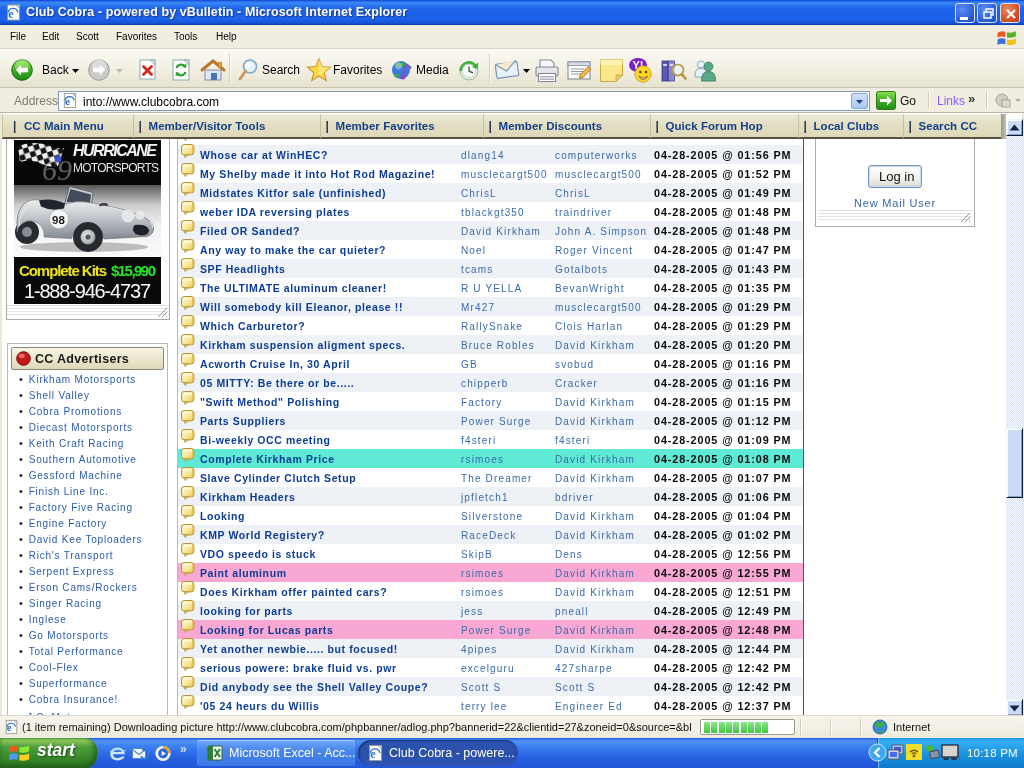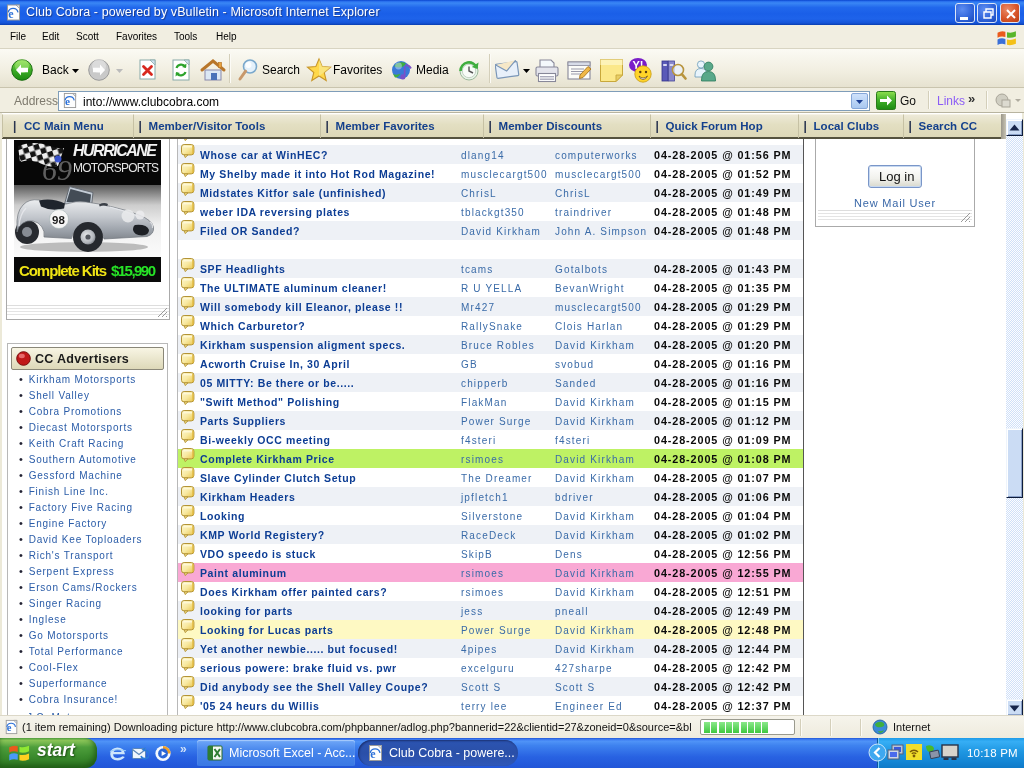--- a/index.html
+++ b/index.html
@@ -1,19 +1,19 @@
 <!DOCTYPE html>
 <html><head><meta charset="utf-8"><title>Club Cobra</title>
 <style>
 *{margin:0;padding:0;box-sizing:border-box}
 html,body{width:1024px;height:768px;overflow:hidden;font-family:"Liberation Sans",sans-serif;background:#fff}
 .abs{position:absolute}
 #titlebar{left:0;top:0;width:1024px;height:25px;
  background:linear-gradient(#0a45cf 0%,#2a71ee 6%,#3a87f5 12%,#2168ec 30%,#1a5fe8 55%,#1e63ea 75%,#1554d8 92%,#0a3dae 100%)}
-#titlebar .txt{position:absolute;left:26px;top:5px;color:#fff;font-weight:normal;font-size:12.5px;letter-spacing:.1px;text-shadow:1px 1px 1px #1a3a8a}
+#titlebar .txt{position:absolute;left:26px;top:5px;color:#fff;font-weight:bold;font-size:12.5px;letter-spacing:.1px;text-shadow:1px 1px 1px #1a3a8a}
 .winbtn{position:absolute;top:3px;width:20px;height:20px;border-radius:3px;border:1px solid #dce6f8}
 .wb-blue{background:radial-gradient(circle at 35% 30%,#5d8df2,#2e62d8 60%,#1b48b8)}
 .wb-red{background:radial-gradient(circle at 35% 30%,#ea8a66,#d8562a 55%,#b93c10)}
 #menubar{left:0;top:25px;width:1024px;height:24px;background:#f1eee1;border-bottom:1px solid #d8d4c2}
 #menubar .mi{position:absolute;top:6px;font-size:10px;color:#000}
 #toolbar{left:0;top:49px;width:1024px;height:39px;background:linear-gradient(#fbfaf4,#f1eee0 60%,#e6e2d0);border-bottom:1px solid #c9c4ae}
 .tsep{position:absolute;top:5px;width:2px;height:29px;border-left:1px solid #d4cfba;border-right:1px solid #fcfbf6}
 .tlabel{position:absolute;font-size:12px;color:#000}
 #addressbar{left:0;top:88px;width:1024px;height:25px;background:#f1eee1;border-bottom:1px solid #b8b4a0}
 #addrlabel{position:absolute;left:14px;top:6px;font-size:12px;color:#7e7a6e}
@@ -320,20 +320,29 @@
     </div>
 <div class="row" style="top:107.6px;background:#eef1f6">
 <svg width="16" height="17" viewBox="0 0 16 17">
         <use href="#bubble"></use>
       </svg>
 <span class="ttl">Filed OR Sanded?</span>
       <span class="u1">David Kirkham</span>
       <span class="u2">John A. Simpson</span>
       <span class="dt">04-28-2005 @ 01:48 PM</span>
     </div>
+<div class="row" style="top:126.6px;background:#ffffff">
+<svg width="16" height="17" viewBox="0 0 16 17">
+        <use href="#bubble"></use>
+      </svg>
+<span class="ttl">Any way to make the car quieter?</span>
+      <span class="u1">Noel</span>
+      <span class="u2">Roger Vincent</span>
+      <span class="dt">04-28-2005 @ 01:47 PM</span>
+    </div>
 <div class="row" style="top:145.6px;background:#eef1f6">
 <svg width="16" height="17" viewBox="0 0 16 17">
         <use href="#bubble"></use>
       </svg>
 <span class="ttl">SPF Headlights</span>
       <span class="u1">tcams</span>
       <span class="u2">Gotalbots</span>
       <span class="dt">04-28-2005 @ 01:43 PM</span>
     </div>
 <div class="row" style="top:164.6px;background:#ffffff">
@@ -380,29 +389,29 @@
       <span class="u1">GB</span>
       <span class="u2">svobud</span>
       <span class="dt">04-28-2005 @ 01:16 PM</span>
     </div>
 <div class="row" style="top:259.6px;background:#eef1f6">
 <svg width="16" height="17" viewBox="0 0 16 17">
         <use href="#bubble"></use>
       </svg>
 <span class="ttl">05 MITTY: Be there or be.....</span>
       <span class="u1">chipperb</span>
-      <span class="u2">Sanded</span>
+      <span class="u2">Cracker</span>
       <span class="dt">04-28-2005 @ 01:16 PM</span>
     </div>
 <div class="row" style="top:278.6px;background:#ffffff">
 <svg width="16" height="17" viewBox="0 0 16 17">
         <use href="#bubble"></use>
       </svg>
 <span class="ttl">"Swift Method" Polishing</span>
-      <span class="u1">FlakMan</span>
+      <span class="u1">Factory</span>
       <span class="u2">David Kirkham</span>
       <span class="dt">04-28-2005 @ 01:15 PM</span>
     </div>
 <div class="row" style="top:297.6px;background:#eef1f6">
 <svg width="16" height="17" viewBox="0 0 16 17">
         <use href="#bubble"></use>
       </svg>
 <span class="ttl">Parts Suppliers</span>
       <span class="u1">Power Surge</span>
       <span class="u2">David Kirkham</span>
@@ -410,21 +419,21 @@
     </div>
 <div class="row" style="top:316.6px;background:#ffffff">
 <svg width="16" height="17" viewBox="0 0 16 17">
         <use href="#bubble"></use>
       </svg>
 <span class="ttl">Bi-weekly OCC meeting</span>
       <span class="u1">f4steri</span>
       <span class="u2">f4steri</span>
       <span class="dt">04-28-2005 @ 01:09 PM</span>
     </div>
-<div class="row" style="top:335.6px;background:#bef264">
+<div class="row" style="top:335.6px;background:#5eead4">
 <svg width="16" height="17" viewBox="0 0 16 17">
         <use href="#bubble"></use>
       </svg>
 <span class="ttl">Complete Kirkham Price</span>
       <span class="u1">rsimoes</span>
       <span class="u2">David Kirkham</span>
       <span class="dt">04-28-2005 @ 01:08 PM</span>
     </div>
 <div class="row" style="top:354.6px;background:#ffffff">
 <svg width="16" height="17" viewBox="0 0 16 17">
@@ -491,21 +500,21 @@
     </div>
 <div class="row" style="top:487.6px;background:#eef1f6">
 <svg width="16" height="17" viewBox="0 0 16 17">
         <use href="#bubble"></use>
       </svg>
 <span class="ttl">looking for parts</span>
       <span class="u1">jess</span>
       <span class="u2">pneall</span>
       <span class="dt">04-28-2005 @ 12:49 PM</span>
     </div>
-<div class="row" style="top:506.6px;background:#fef9c3">
+<div class="row" style="top:506.6px;background:#f9a8d4">
 <svg width="16" height="17" viewBox="0 0 16 17">
         <use href="#bubble"></use>
       </svg>
 <span class="ttl">Looking for Lucas parts</span>
       <span class="u1">Power Surge</span>
       <span class="u2">David Kirkham</span>
       <span class="dt">04-28-2005 @ 12:48 PM</span>
     </div>
 <div class="row" style="top:525.6px;background:#eef1f6">
 <svg width="16" height="17" viewBox="0 0 16 17">
@@ -539,21 +548,21 @@
         <use href="#bubble"></use>
       </svg>
 <span class="ttl">'05 24 heurs du Willis</span>
       <span class="u1">terry lee</span>
       <span class="u2">Engineer Ed</span>
       <span class="dt">04-28-2005 @ 12:37 PM</span>
     </div>
 <div class="abs" style="left:803px;top:26px;width:1px;height:576px;background:#555"></div>
 <div class="abs" style="left:177px;top:26px;width:1px;height:576px;background:#b8b8b8"></div>
 <div class="abs" style="left:6px;top:26px;width:164px;height:181px;border:1px solid #aaa;border-top:none;background:#fff">
-<div class="abs" style="left:7px;top:1px;width:147px;height:142px;background:#737373;overflow:hidden">
+<div class="abs" style="left:7px;top:1px;width:147px;height:164px;background:#737373;overflow:hidden">
  <svg width="147" height="164" viewBox="0 0 147 164">
   <defs>
             <pattern id="chk" width="11" height="11" patternUnits="userSpaceOnUse" patternTransform="rotate(-18)">
    <rect width="11" height="11" fill="#ededed"></rect>
    <rect x="5.5" width="5.5" height="5.5" fill="#141414"></rect>
               <rect y="5.5" width="5.5" height="5.5" fill="#141414"></rect>
             </pattern>
    <linearGradient id="photobg" x1="0" y1="0" x2="0" y2="1">
     <stop offset="0" stop-color="#585858"></stop>
               <stop offset=".28" stop-color="#cdcdcd"></stop>

